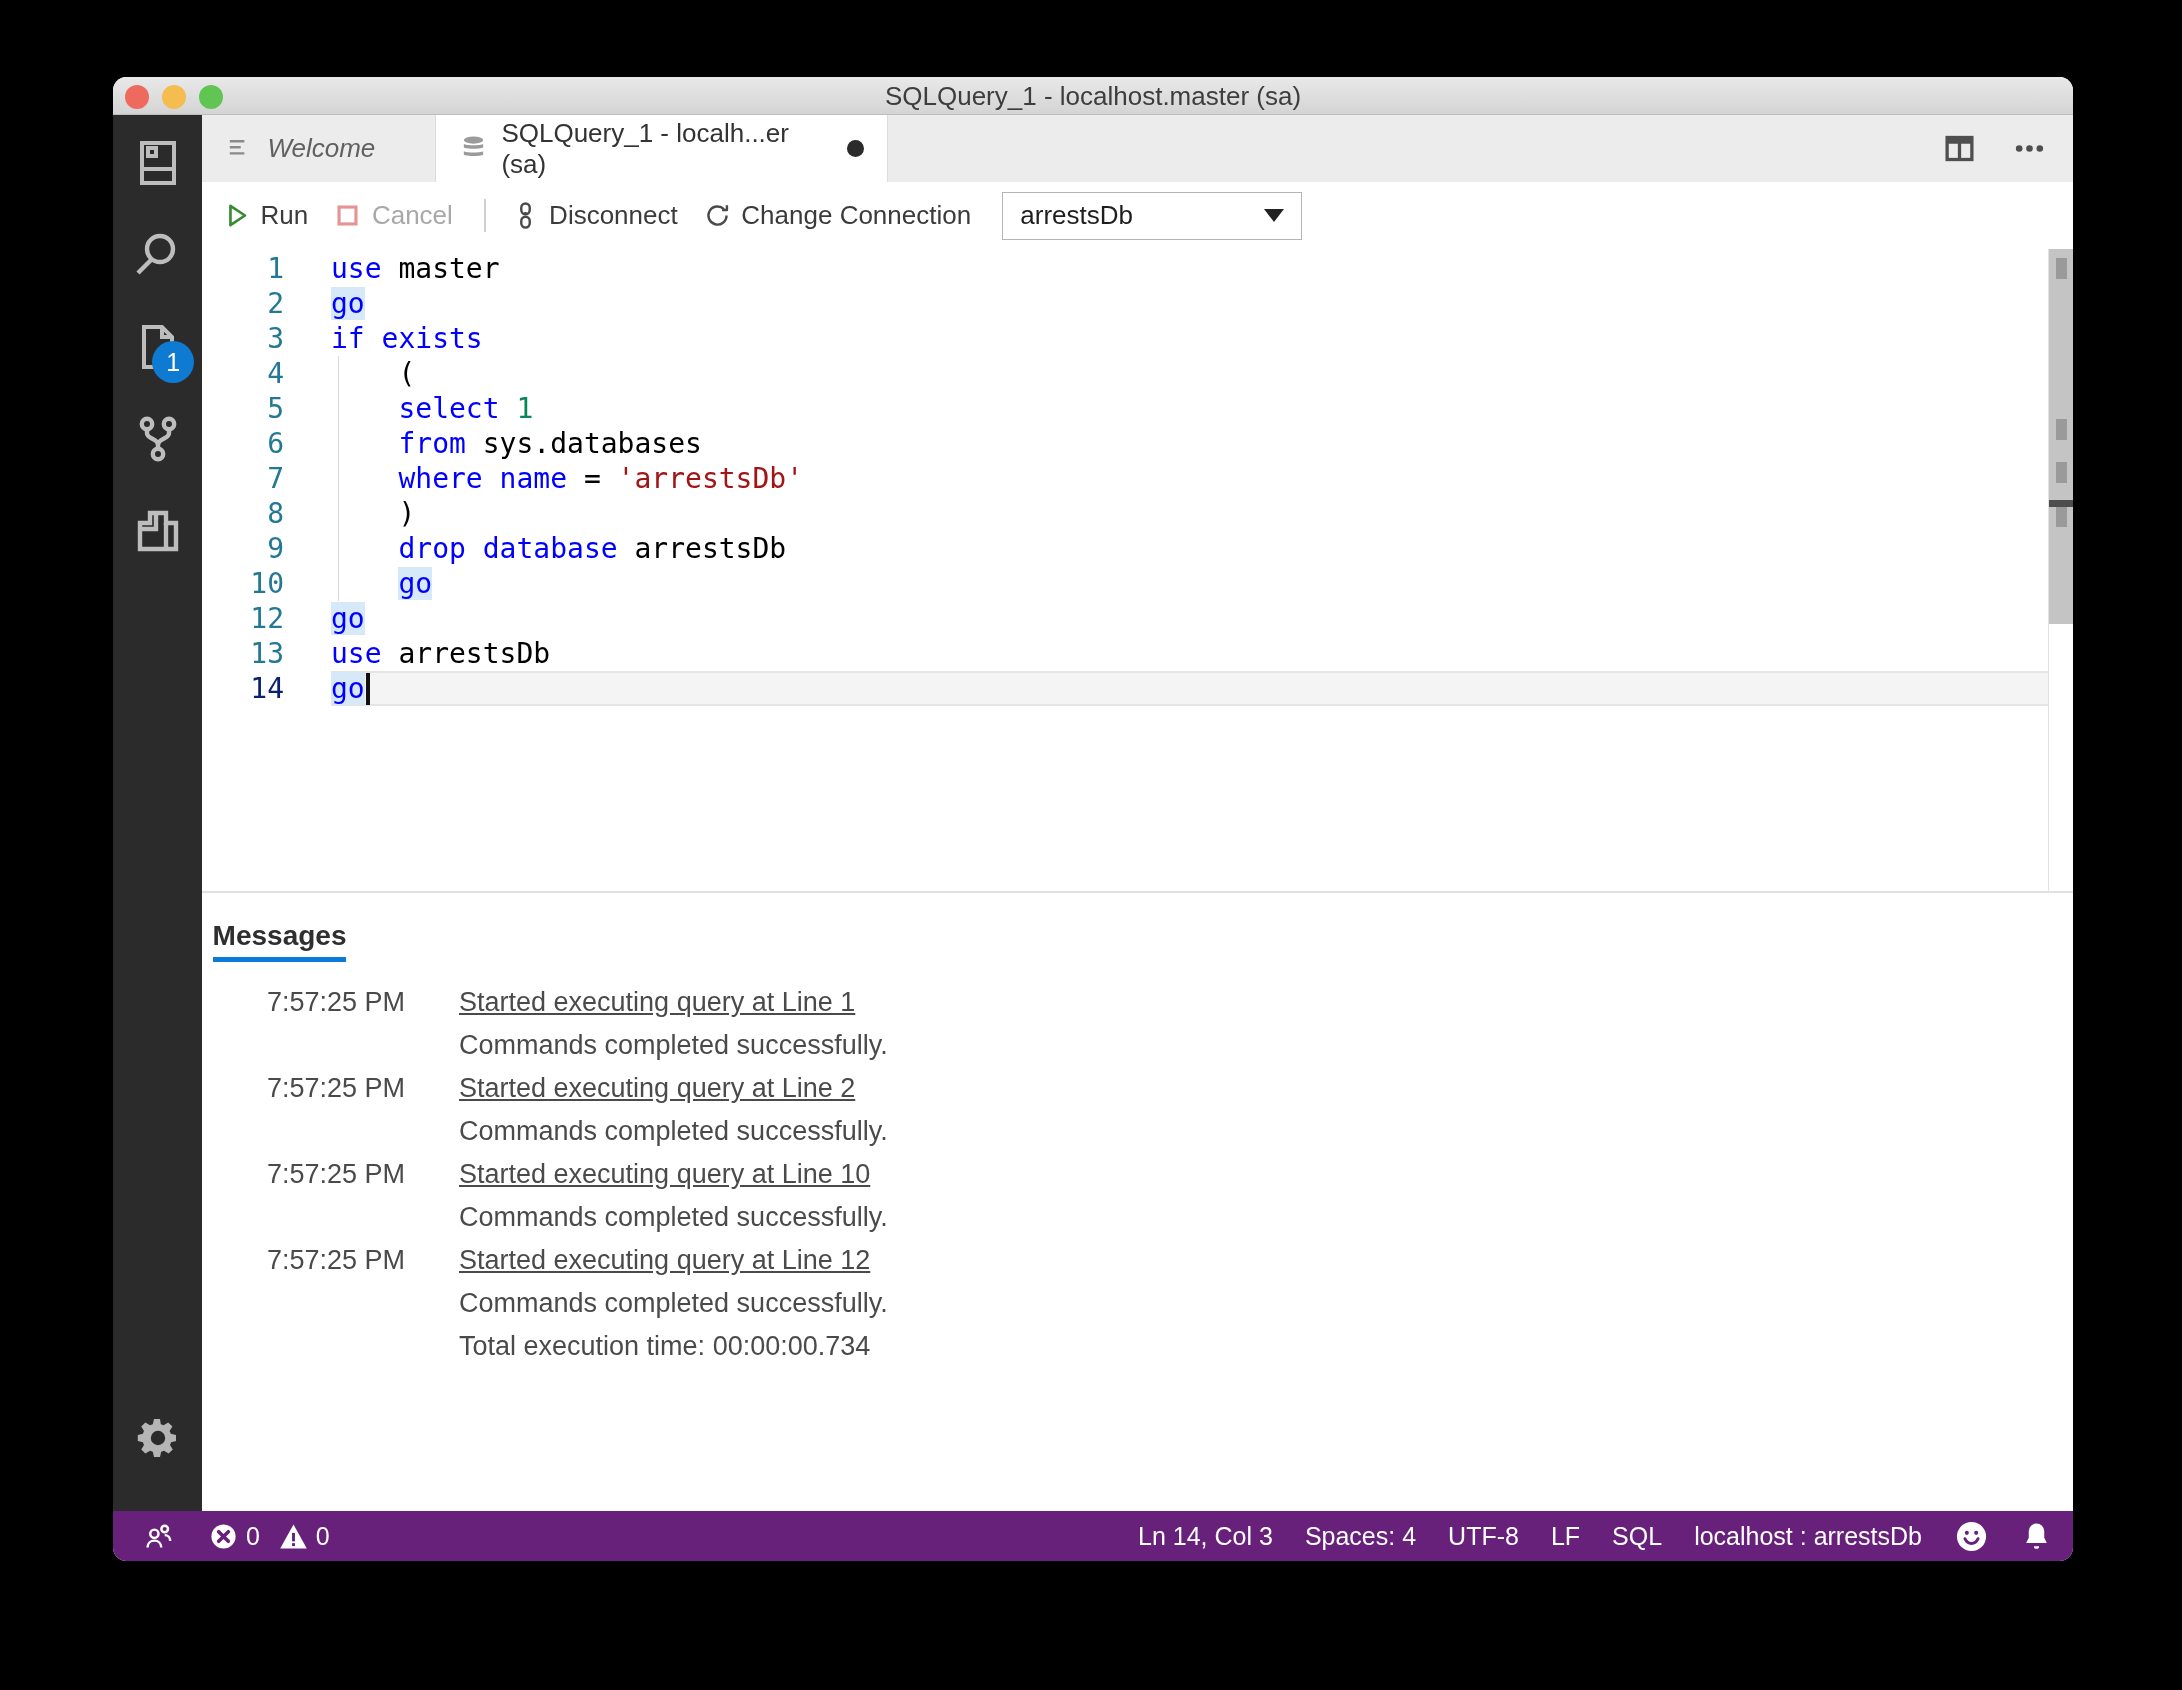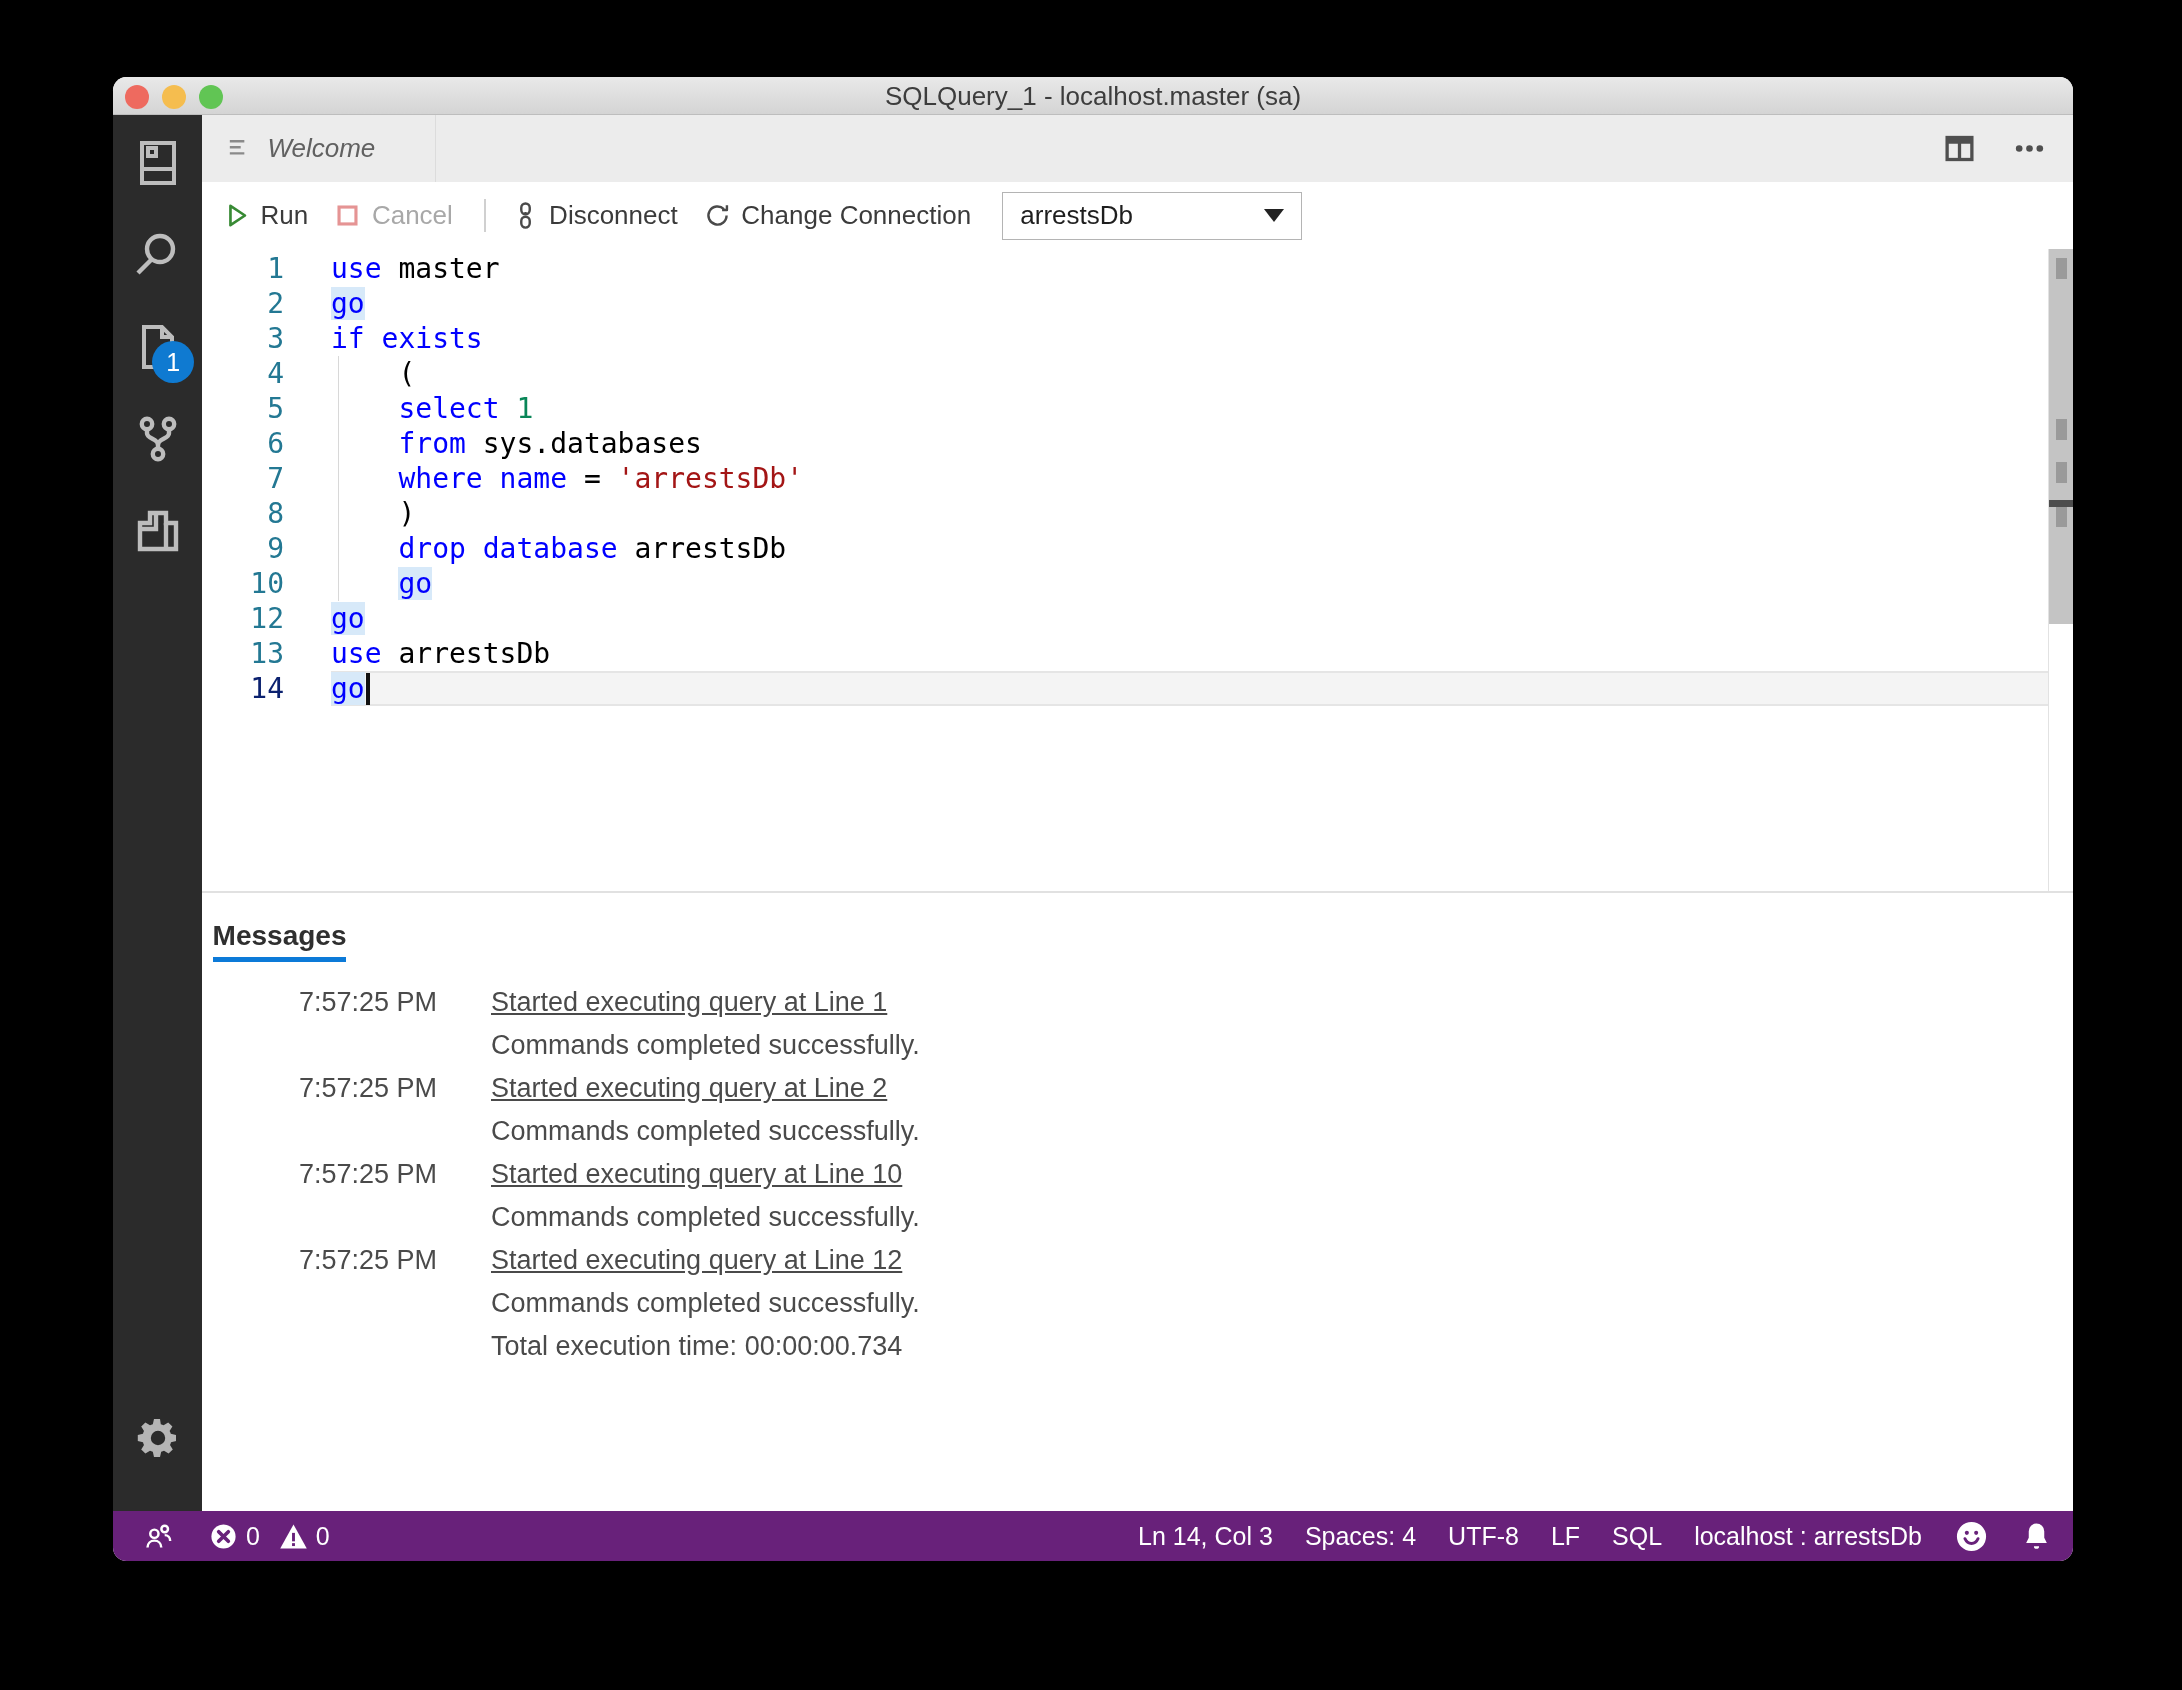--- a/index.html
+++ b/index.html
@@ -60,21 +60,21 @@
   .cursor { display:inline-block; width:3.8px; height:32px; background:#111; vertical-align:text-bottom; margin-left:1px; }
   .overview-ruler { position:absolute; top:0; right:0; width:25px; height:100%; border-left:1px solid #e2e2e2; }
   .ov-slider { position:absolute; left:0; top:0; width:100%; height:375px; background:#c4c4c4; }
   .ov-mark { position:absolute; left:6.7px; width:11.5px; height:21px; background:#9a9a9a; }
   .ov-current { position:absolute; left:0; width:100%; height:6.7px; background:#4d4d4d; }
   .panel-divider { height:1.9px; flex:none; background:#e1e1e1; }
   
   .messages-panel { flex:1; min-height:0; padding-top:27px; }
   .panel-tab { display:inline-block; margin-left:10.6px; font-size:28px; font-weight:600; color:#2f2f2f;
                padding-bottom:5px; border-bottom:5.8px solid #0c7ad8; cursor:pointer; }
-  .msg-rows { margin-top:19px;padding-left:32px; }
+  .msg-rows { margin-top:19px; }
   .msg-row { display:flex; height:43px; align-items:center; font-size:27px; color:#4a4a4a; }
   .msg-time { width:192px; flex:none; margin-left:65px; }
   .msg-text { white-space:pre; }
   .msg-text.link { text-decoration:underline; cursor:pointer; }
   
   .statusbar { height:50px; flex:none; background:#68217a; color:#fff; display:flex; align-items:center;
                font-size:25px; padding:0 21px 0 29px; }
   .sb-left { display:flex; align-items:center; gap:13.4px; }
   .sb-left svg { display:block; }
   .sb-group { display:flex; align-items:center; gap:7.7px; margin-left:21px; cursor:pointer; }
@@ -149,20 +149,31 @@
       <div class="tabbar">
         <div class="tab welcome">
           <span class="tab-icon">
               <svg viewBox="0 0 24 24" stroke="#8a8a8a" stroke-width="2" fill="none">
             <line x1="4" y1="6" x2="16" y2="6"></line>
                 <line x1="4" y1="11" x2="13" y2="11"></line>
                 <line x1="4" y1="16" x2="16" y2="16"></line>
               </svg>
             </span>
           <span class="tab-label">Welcome</span>
+        </div>
+        <div class="tab active">
+          <span class="tab-icon">
+              <svg viewBox="0 0 24 24" fill="#9b9b9b">
+            <ellipse cx="12" cy="5" rx="8" ry="3"></ellipse>
+                <path d="M4 8.2c2 1.4 14 1.4 16 0v3c-2 1.4-14 1.4-16 0z"></path>
+                <path d="M4 14.2c2 1.4 14 1.4 16 0v3c-2 1.4-14 1.4-16 0z"></path>
+              </svg>
+            </span>
+          <span class="tab-label">SQLQuery_1 - localh...er (sa)</span>
+          <span class="dirty-dot"></span>
         </div>
         <div class="tabbar-fill"></div>
         <div class="tab-actions">
           <span>
               <svg viewBox="0 0 24 24" fill="none" stroke="#4f4f4f" stroke-width="2.4">
             <rect x="3" y="4" width="18" height="16"></rect>
                 <line x1="3" y1="6.5" x2="21" y2="6.5" stroke-width="4"></line>
                 <line x1="12" y1="6" x2="12" y2="20"></line>
               </svg>
             </span>

